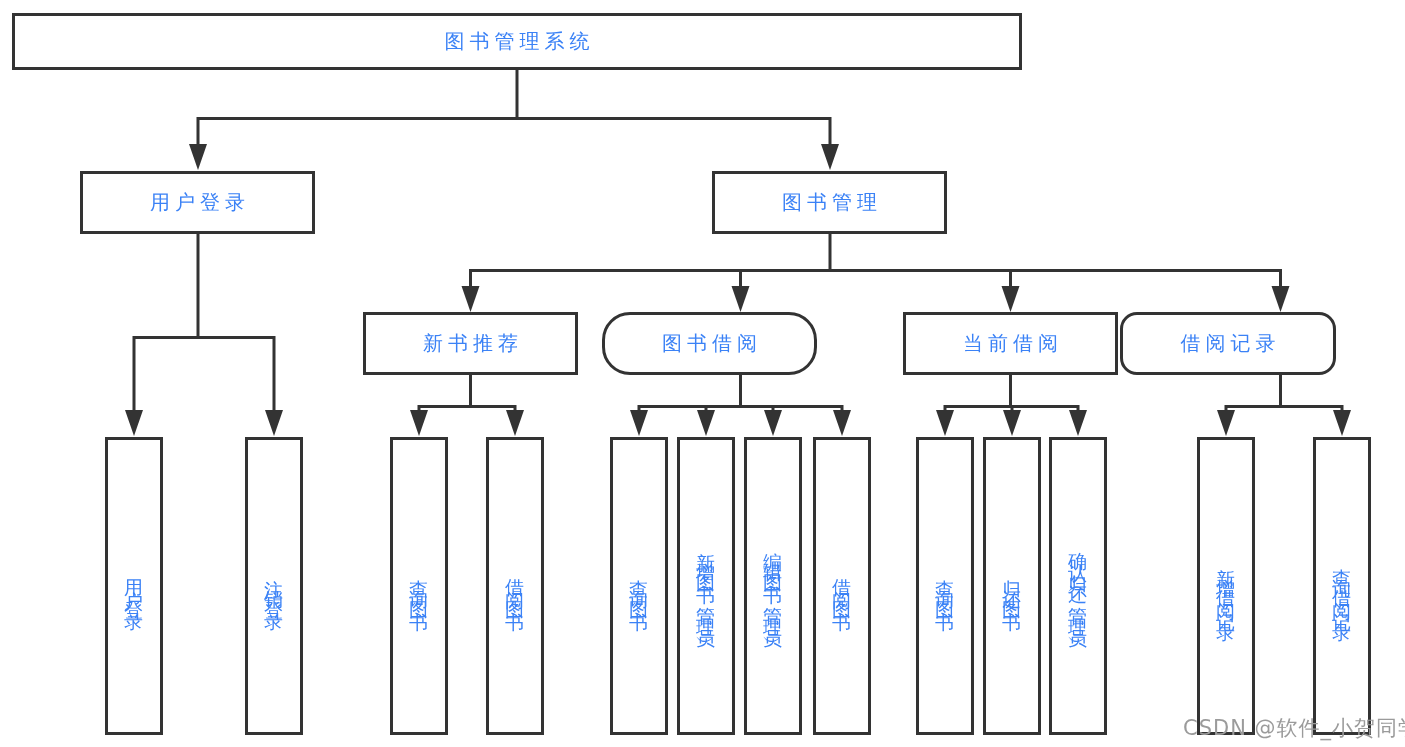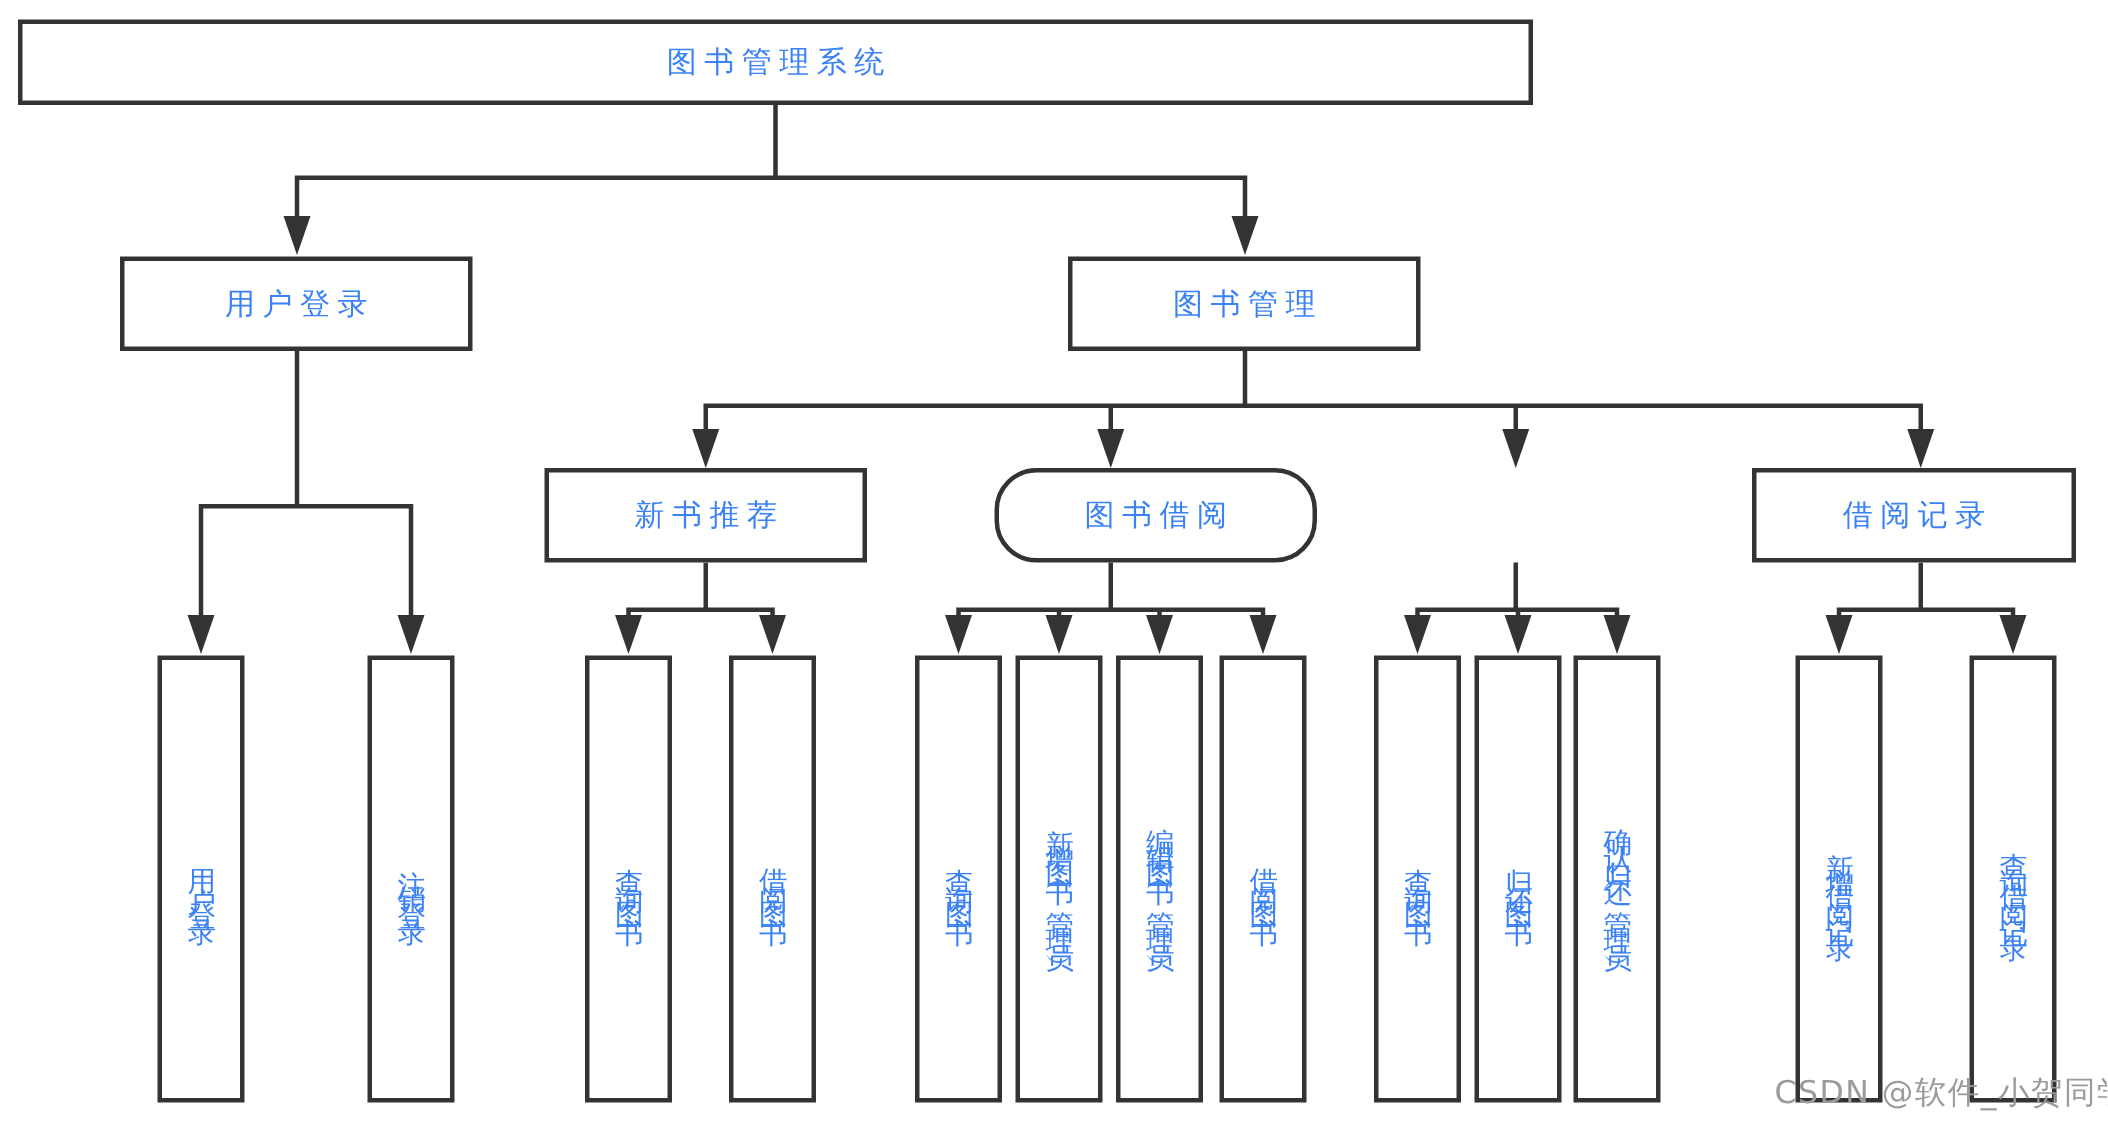--- a/index.html
+++ b/index.html
@@ -118,24 +118,27 @@
   <div class="node h-node" style="left:80px; top:171px; width:235px; height:63px;">
     <span>用户登录</span>
   </div>
   <div class="node h-node" style="left:363px; top:312px; width:215px; height:63px;">
     <span>新书推荐</span>
   </div>
 
   <div class="node h-node" style="left:712px; top:171px; width:235px; height:63px;">
     <span>图书管理</span>
   </div>
-  <div class="node h-node" style="left:663px; top:312px; width:215px; height:63px;border-radius:28px;">
+  <div class="node h-node" style="left:602px; top:312px; width:215px; height:63px;border-radius:28px;">
     <span>图书借阅</span>
   </div>
-  <div class="node h-node" style="left:1168px; top:312px; width:216px; height:63px;">
+  <div class="node h-node" style="left:903px; top:312px; width:215px; height:63px;">
+    <span>当前借阅</span>
+  </div>
+  <div class="node h-node" style="left:1120px; top:312px; width:216px; height:63px;border-radius:17px;">
     <span>借阅记录</span>
   </div>
 
   <div class="node v-node" style="left:105px; top:437px; width:58px; height:298px;">
     <span>用户登录</span>
   </div>
   <div class="node v-node" style="left:245px; top:437px; width:58px; height:298px;">
     <span>注销登录</span>
   </div>
 

